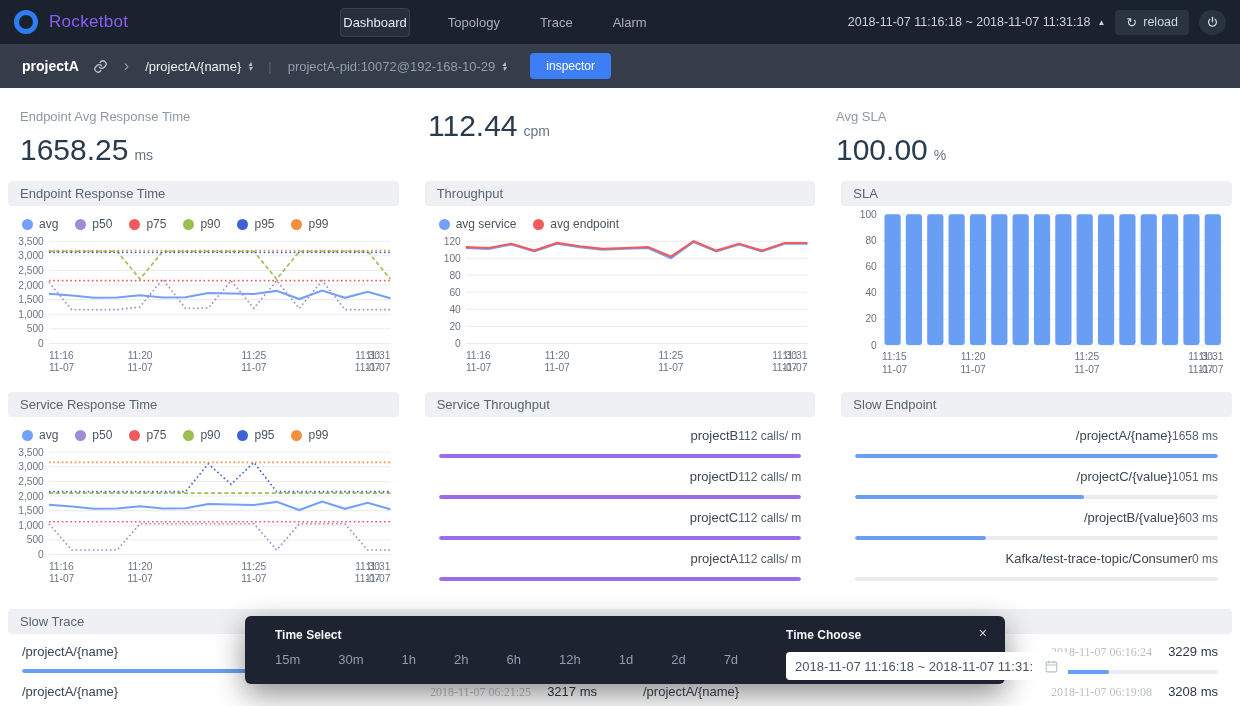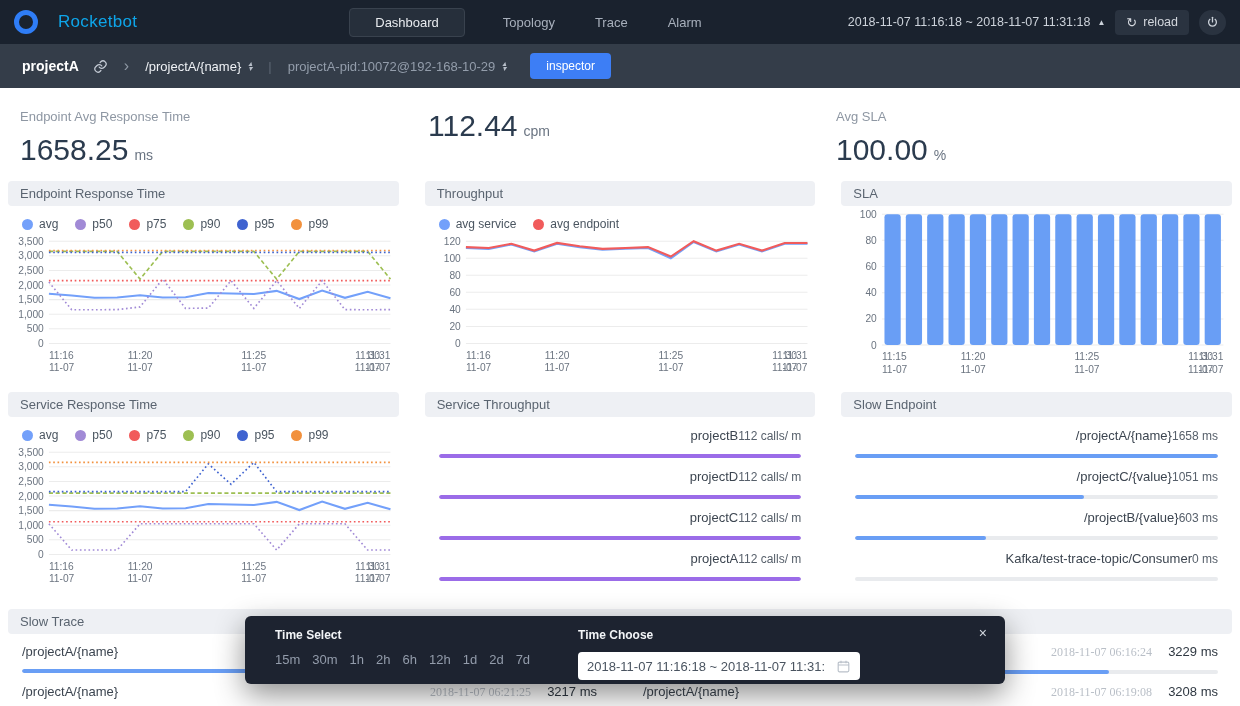--- a/index.html
+++ b/index.html
@@ -3,24 +3,24 @@
 <meta charset="utf-8">
 <style>
   * { box-sizing: border-box; margin: 0; padding: 0; }
   html,body { width:1240px; height:706px; overflow:hidden; }
   body { font-family:"Liberation Sans", sans-serif; background:#fff; position:relative; }
 
   
   .topnav { height:44px; background:#1a222e; display:flex; align-items:center; padding:0 14px; color:#fff; }
   .brand { display:flex; align-items:center; }
   .logo { width:24px; height:24px; border:5px solid #2f7df6; border-radius:50%; display:inline-block; }
-  .brand-name { font-size:17px; margin-left:20px; color:#0ea5e9; letter-spacing:.3px; }
+  .brand-name { font-size:17px; margin-left:11px; color:#8b5cf6; letter-spacing:.3px; }
   .mainnav { display:flex; gap:36px; margin-left:212px; font-size:13px; color:#a8b0bc; align-items:center; }
   .nav-item { padding:6px 2px; cursor:pointer; }
-  .nav-item.active { background:#262f3b; border:1px solid #39424e; border-radius:4px; padding:6px 25px; color:#e8ebef; }
+  .nav-item.active { background:#262f3b; border:1px solid #39424e; border-radius:4px; padding:6px 2px; color:#e8ebef; }
   .topright { margin-left:auto; display:flex; align-items:center; gap:10px; font-size:12.5px; color:#ccd2da; }
   .timerange { display:flex; align-items:center; gap:7px; cursor:pointer; }
   .caret { font-size:8px; color:#ccd2da; }
   .reload { background:#2a3340; border:none; color:#d3d7dd; font-size:12.5px; border-radius:4px; padding:5px 11px; display:flex; align-items:center; gap:6px; cursor:pointer; font-family:inherit; }
   .ricon { font-size:13px; }
   .power { background:#2a3340; border:none; width:27px; height:25px; border-radius:13px; display:flex; align-items:center; justify-content:center; cursor:pointer; }
 
   
   .subnav { height:44px; background:#343d49; display:flex; align-items:center; padding:0 22px; gap:12px; }
   .project-name { font-weight:bold; font-size:14px; color:#fff; }
@@ -61,21 +61,21 @@
   .trow { padding:10px 10px 0; }
   .ttop { display:flex; align-items:baseline; font-size:13px; color:#3c4550; margin-bottom:10px; }
   .tname { flex:1; }
   .ttime { color:#b9bfc7; font-size:12px; margin-right:16px;font-family:Liberation Serif, serif; }
   .tms { color:#2f3842; font-size:13px; }
 
   
   .popup { position:absolute; left:245px; top:616px; width:760px; height:68px; background:#1d2330;
            border-radius:6px; box-shadow:0 10px 30px rgba(0,0,0,.45); display:flex; padding:12px 0 0 30px; z-index:50; color:#fff; }
   .pop-title { font-size:12px; font-weight:bold; margin-bottom:10px; color:#f2f4f7; }
-  .pop-opts { display:flex; gap:12px; font-size:13px; color:#939cab; }
+  .pop-opts { display:flex; gap:38px; font-size:13px; color:#939cab; }
   .pop-opt { cursor:pointer; }
   .pop-right { margin-left:48px; }
   .pop-input { background:#fff; border-radius:4px; height:28px; width:282px; display:flex; align-items:center; padding:0 9px; gap:8px; }
   .pop-input input { border:none; outline:none; font-size:13px; color:#4a5460; width:238px; font-family:inherit; background:transparent; }
   .cal { margin-left:auto; display:inline-flex; }
   .pop-close { position:absolute; right:18px; top:9px; color:#d3d8df; font-size:14px; cursor:pointer; }
 </style>
 </head>
 <body>
 

